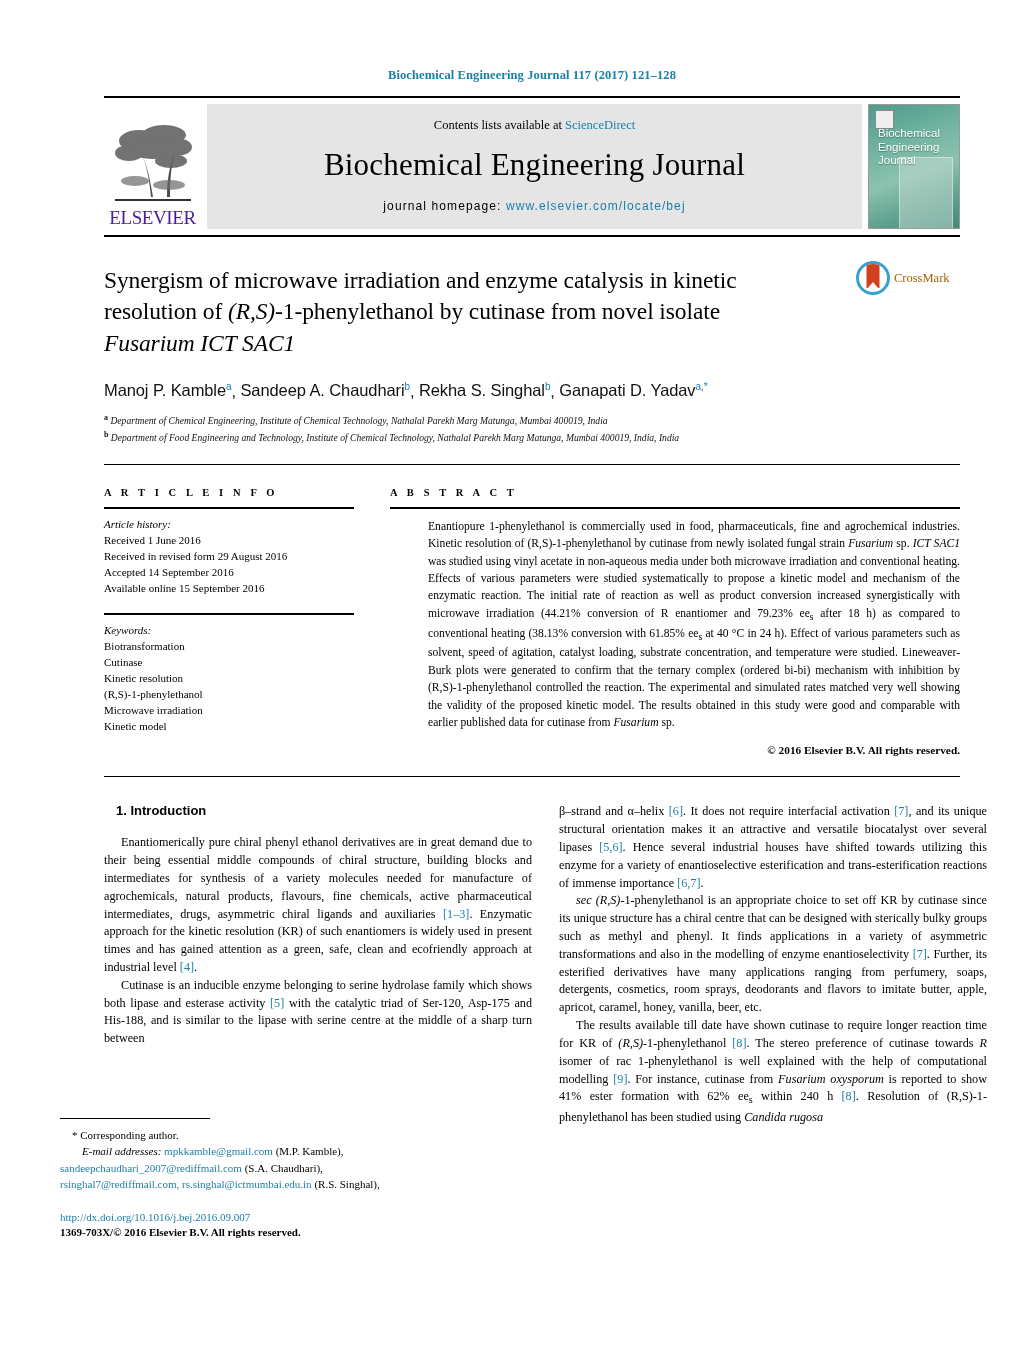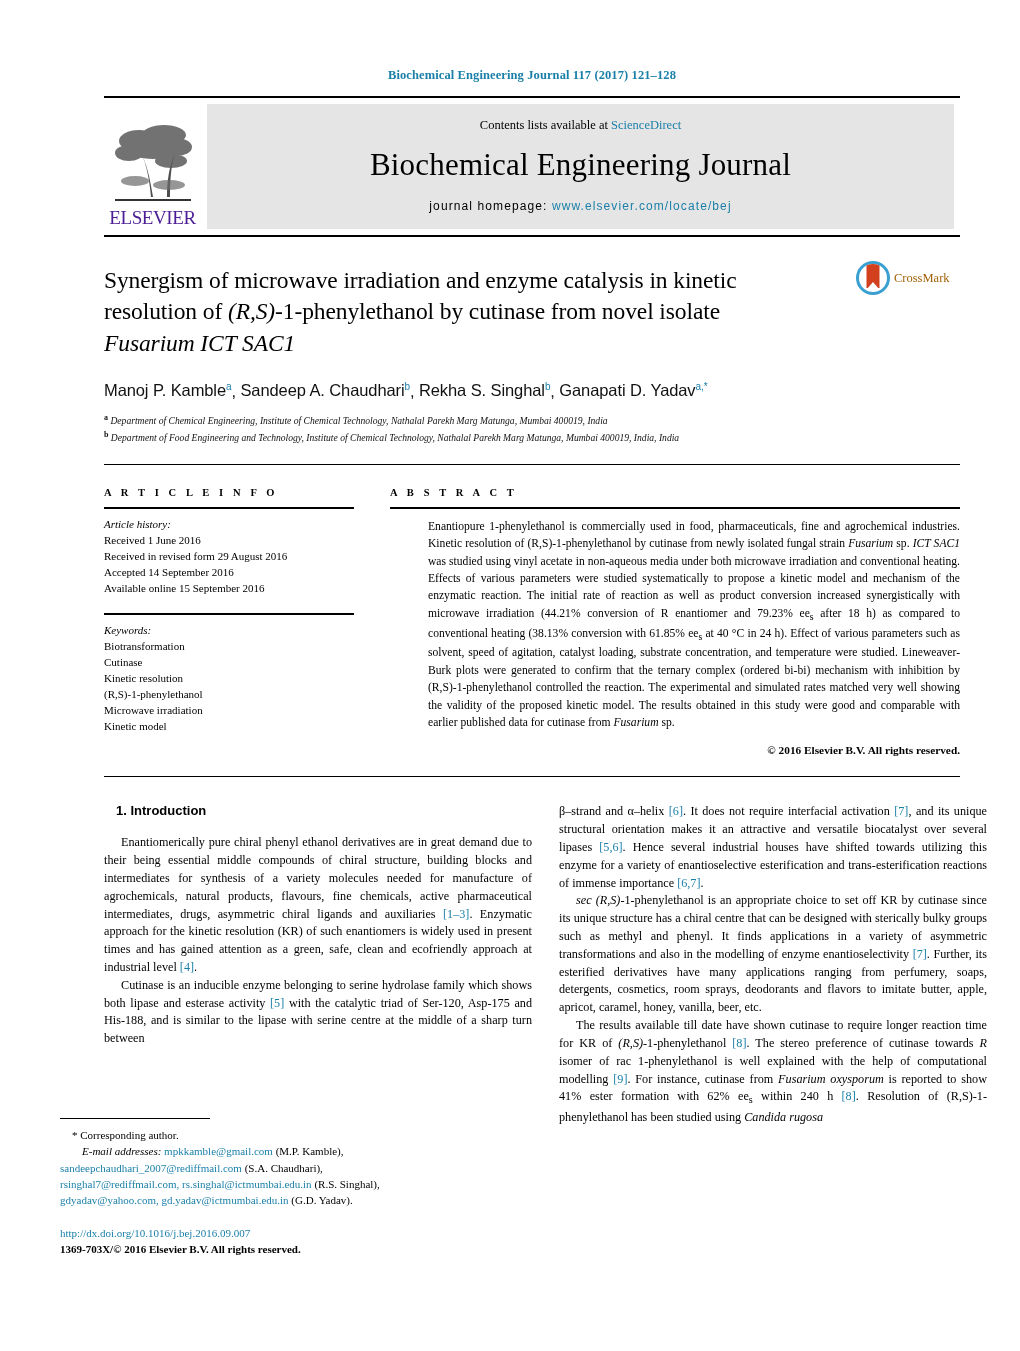--- a/index.html
+++ b/index.html
@@ -380,20 +380,29 @@
     <div class="journal-band">
       <div class="contents-line">
         <span>Contents lists available at </span><span class="sd">ScienceDirect</span>
       </div>
       <div class="journal-title">Biochemical Engineering Journal</div>
       <div class="homepage-line">
         <span>journal homepage: </span><span class="url">www.elsevier.com/locate/bej</span>
       </div>
     </div>
 
+    <div class="cover-thumb">
+      <div class="cv-elsev"></div>
+      <div class="cv-box"></div>
+      <div class="cv-title">
+        <div>Biochemical</div>
+        <div>Engineering</div>
+        <div>Journal</div>
+      </div>
+    </div>
   </div>
   <div class="masthead-rule"></div>
 
   <div class="title-block">
     <h1 class="paper-title">
       <span>Synergism of microwave irradiation and enzyme catalysis in kinetic</span><br>
       <span>resolution of </span><span class="ital">(R,S)</span><span>-1-phenylethanol by cutinase from novel isolate</span><br>
       <span class="ital">Fusarium ICT SAC1</span>
     </h1>
 
@@ -470,21 +479,20 @@
     </div>
   </div>
 
   <div class="footnote">
     <div class="fn-rule"></div>
     <div class="fn-text">
       <div style="text-indent:12px">*  Corresponding author.</div>
       <div style="text-indent:22px"><span class="ital">E-mail addresses:</span> <span class="link">mpkkamble@gmail.com</span><span> (M.P. Kamble),</span></div>
       <div><span class="link">sandeepchaudhari_2007@rediffmail.com</span><span> (S.A. Chaudhari),</span></div>
       <div><span class="link">rsinghal7@rediffmail.com, rs.singhal@ictmumbai.edu.in</span><span> (R.S. Singhal),</span></div>
-      <div><span class="link">gdyadav@yahoo.com, gd.yadav@ictmumbai.edu.in</span><span> (G.D. Yadav).</span></div>
     </div>
     <div class="doi-block">
       <div class="doi-link">http://dx.doi.org/10.1016/j.bej.2016.09.007</div>
       <div class="issn">1369-703X/© 2016 Elsevier B.V. All rights reserved.</div>
     </div>
   </div>
 
 </div>
 
 </body></html>

